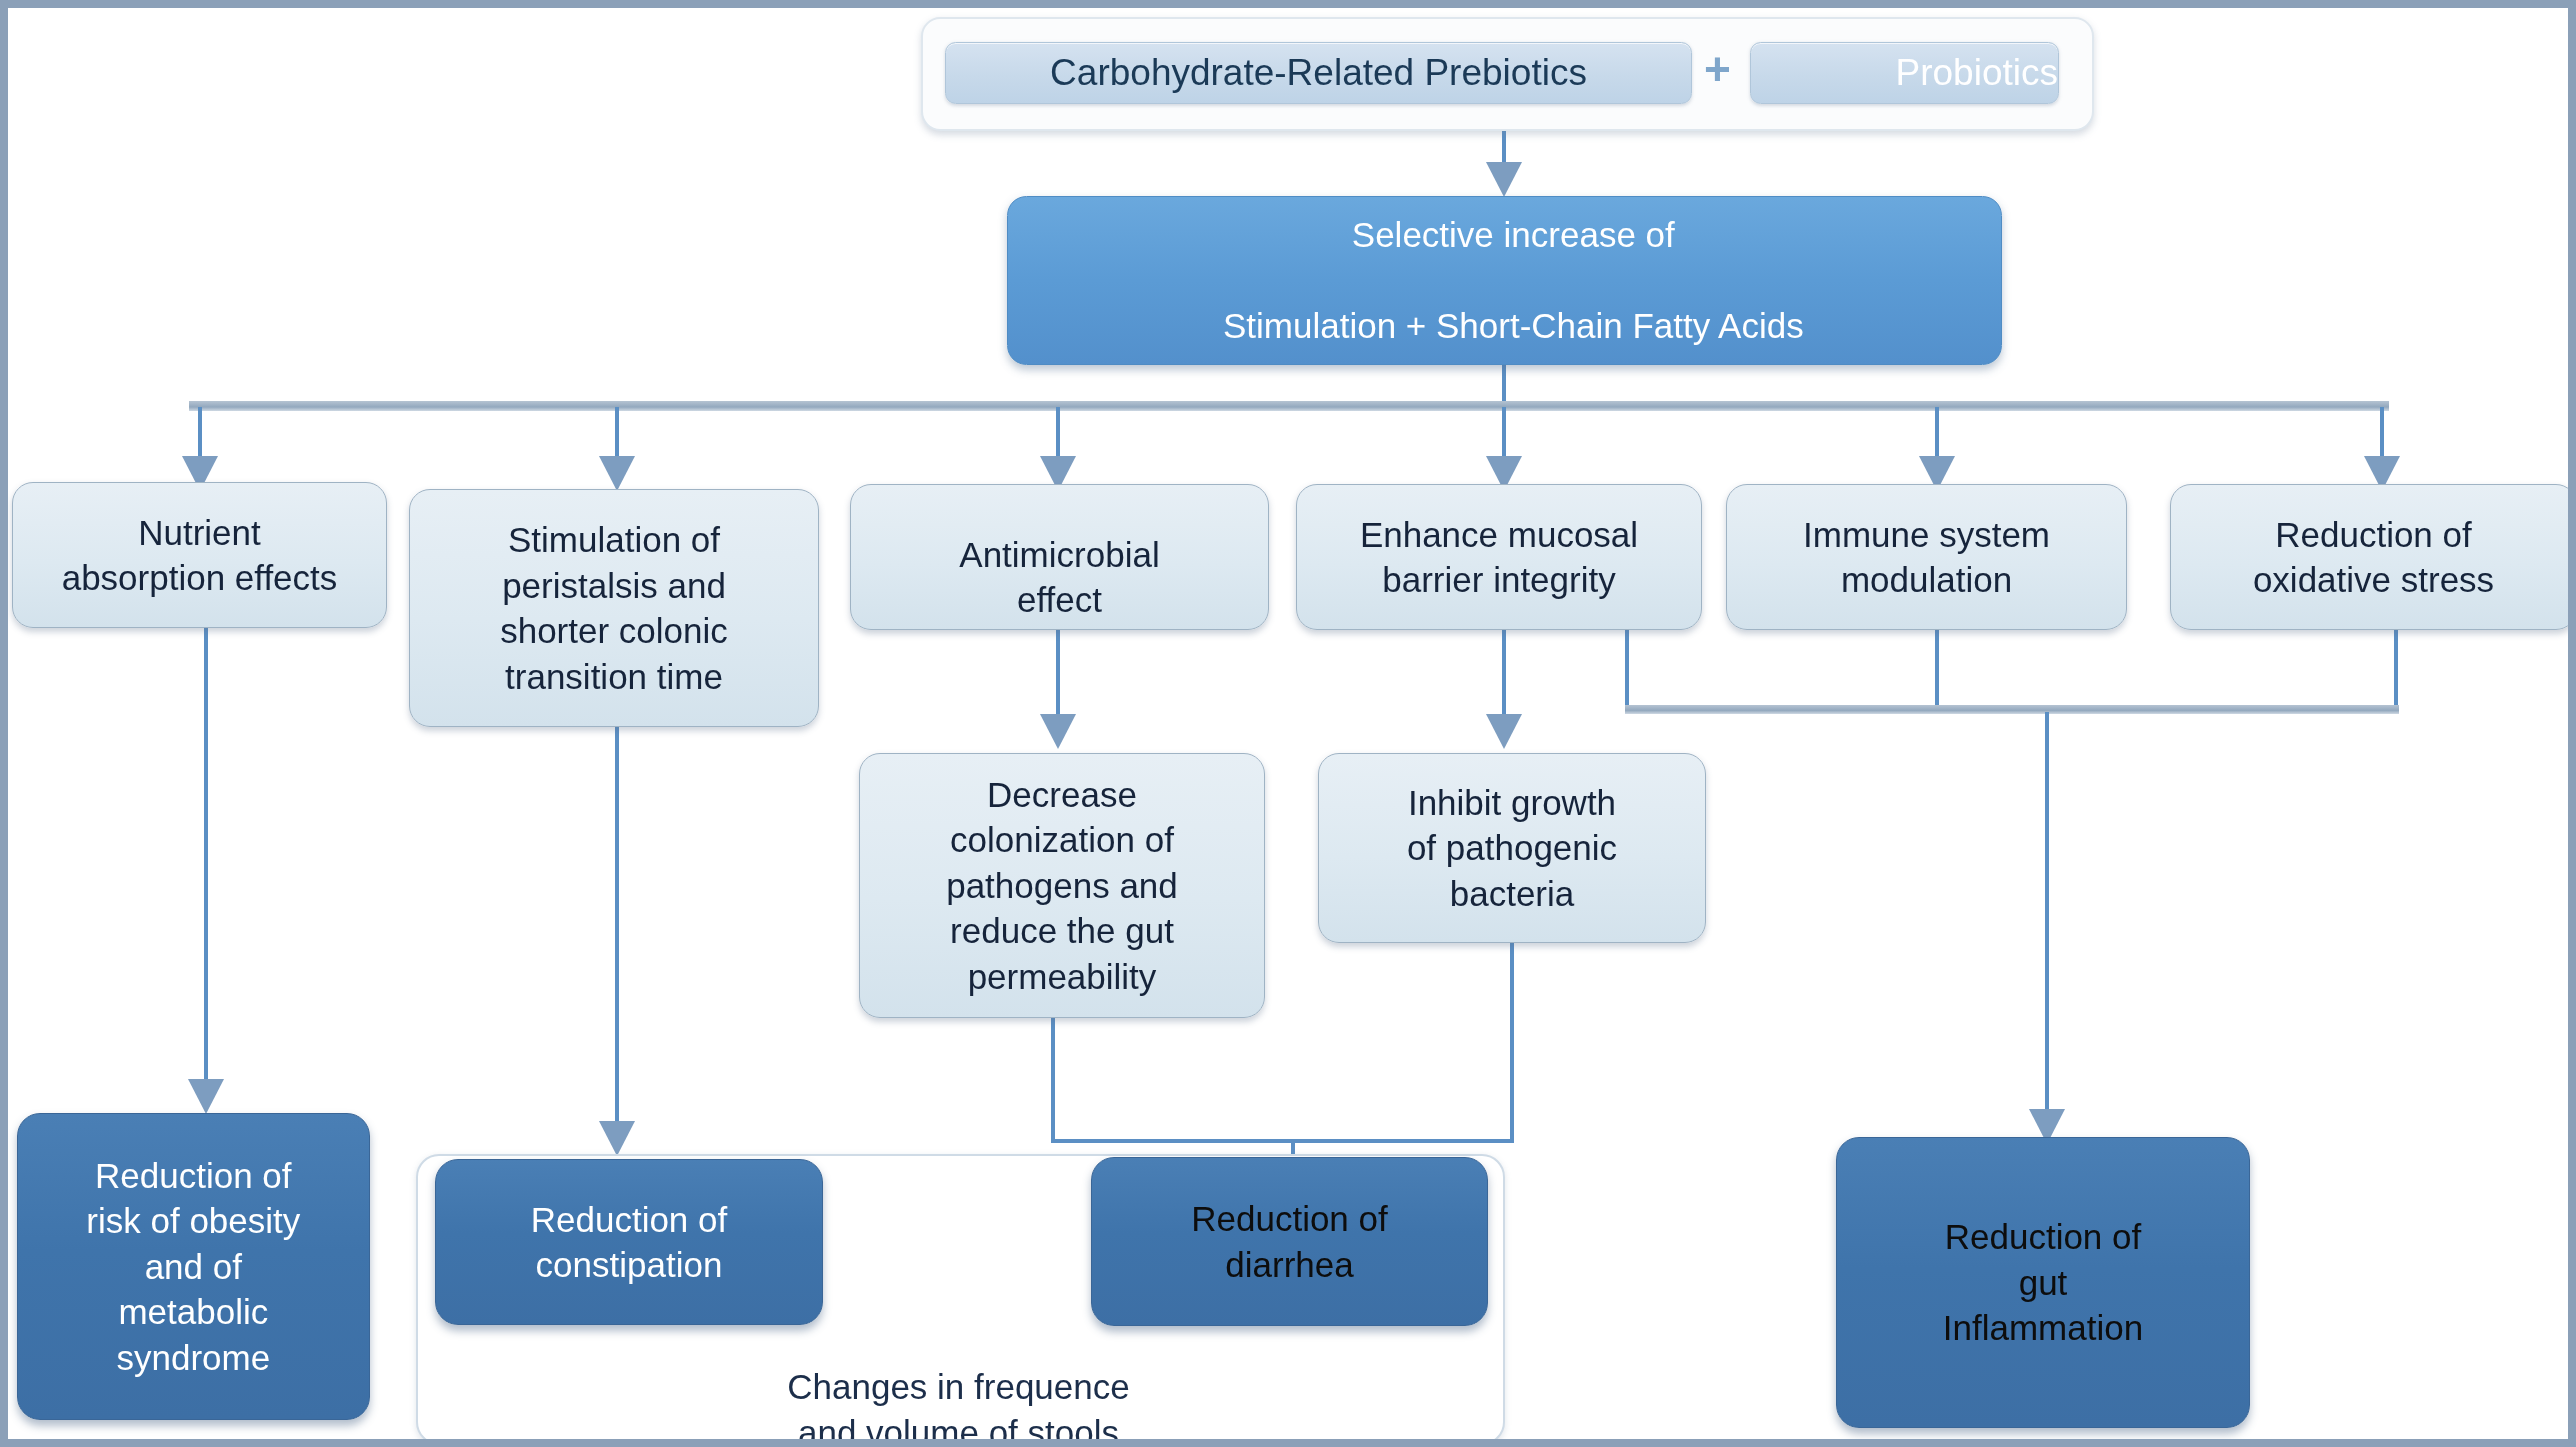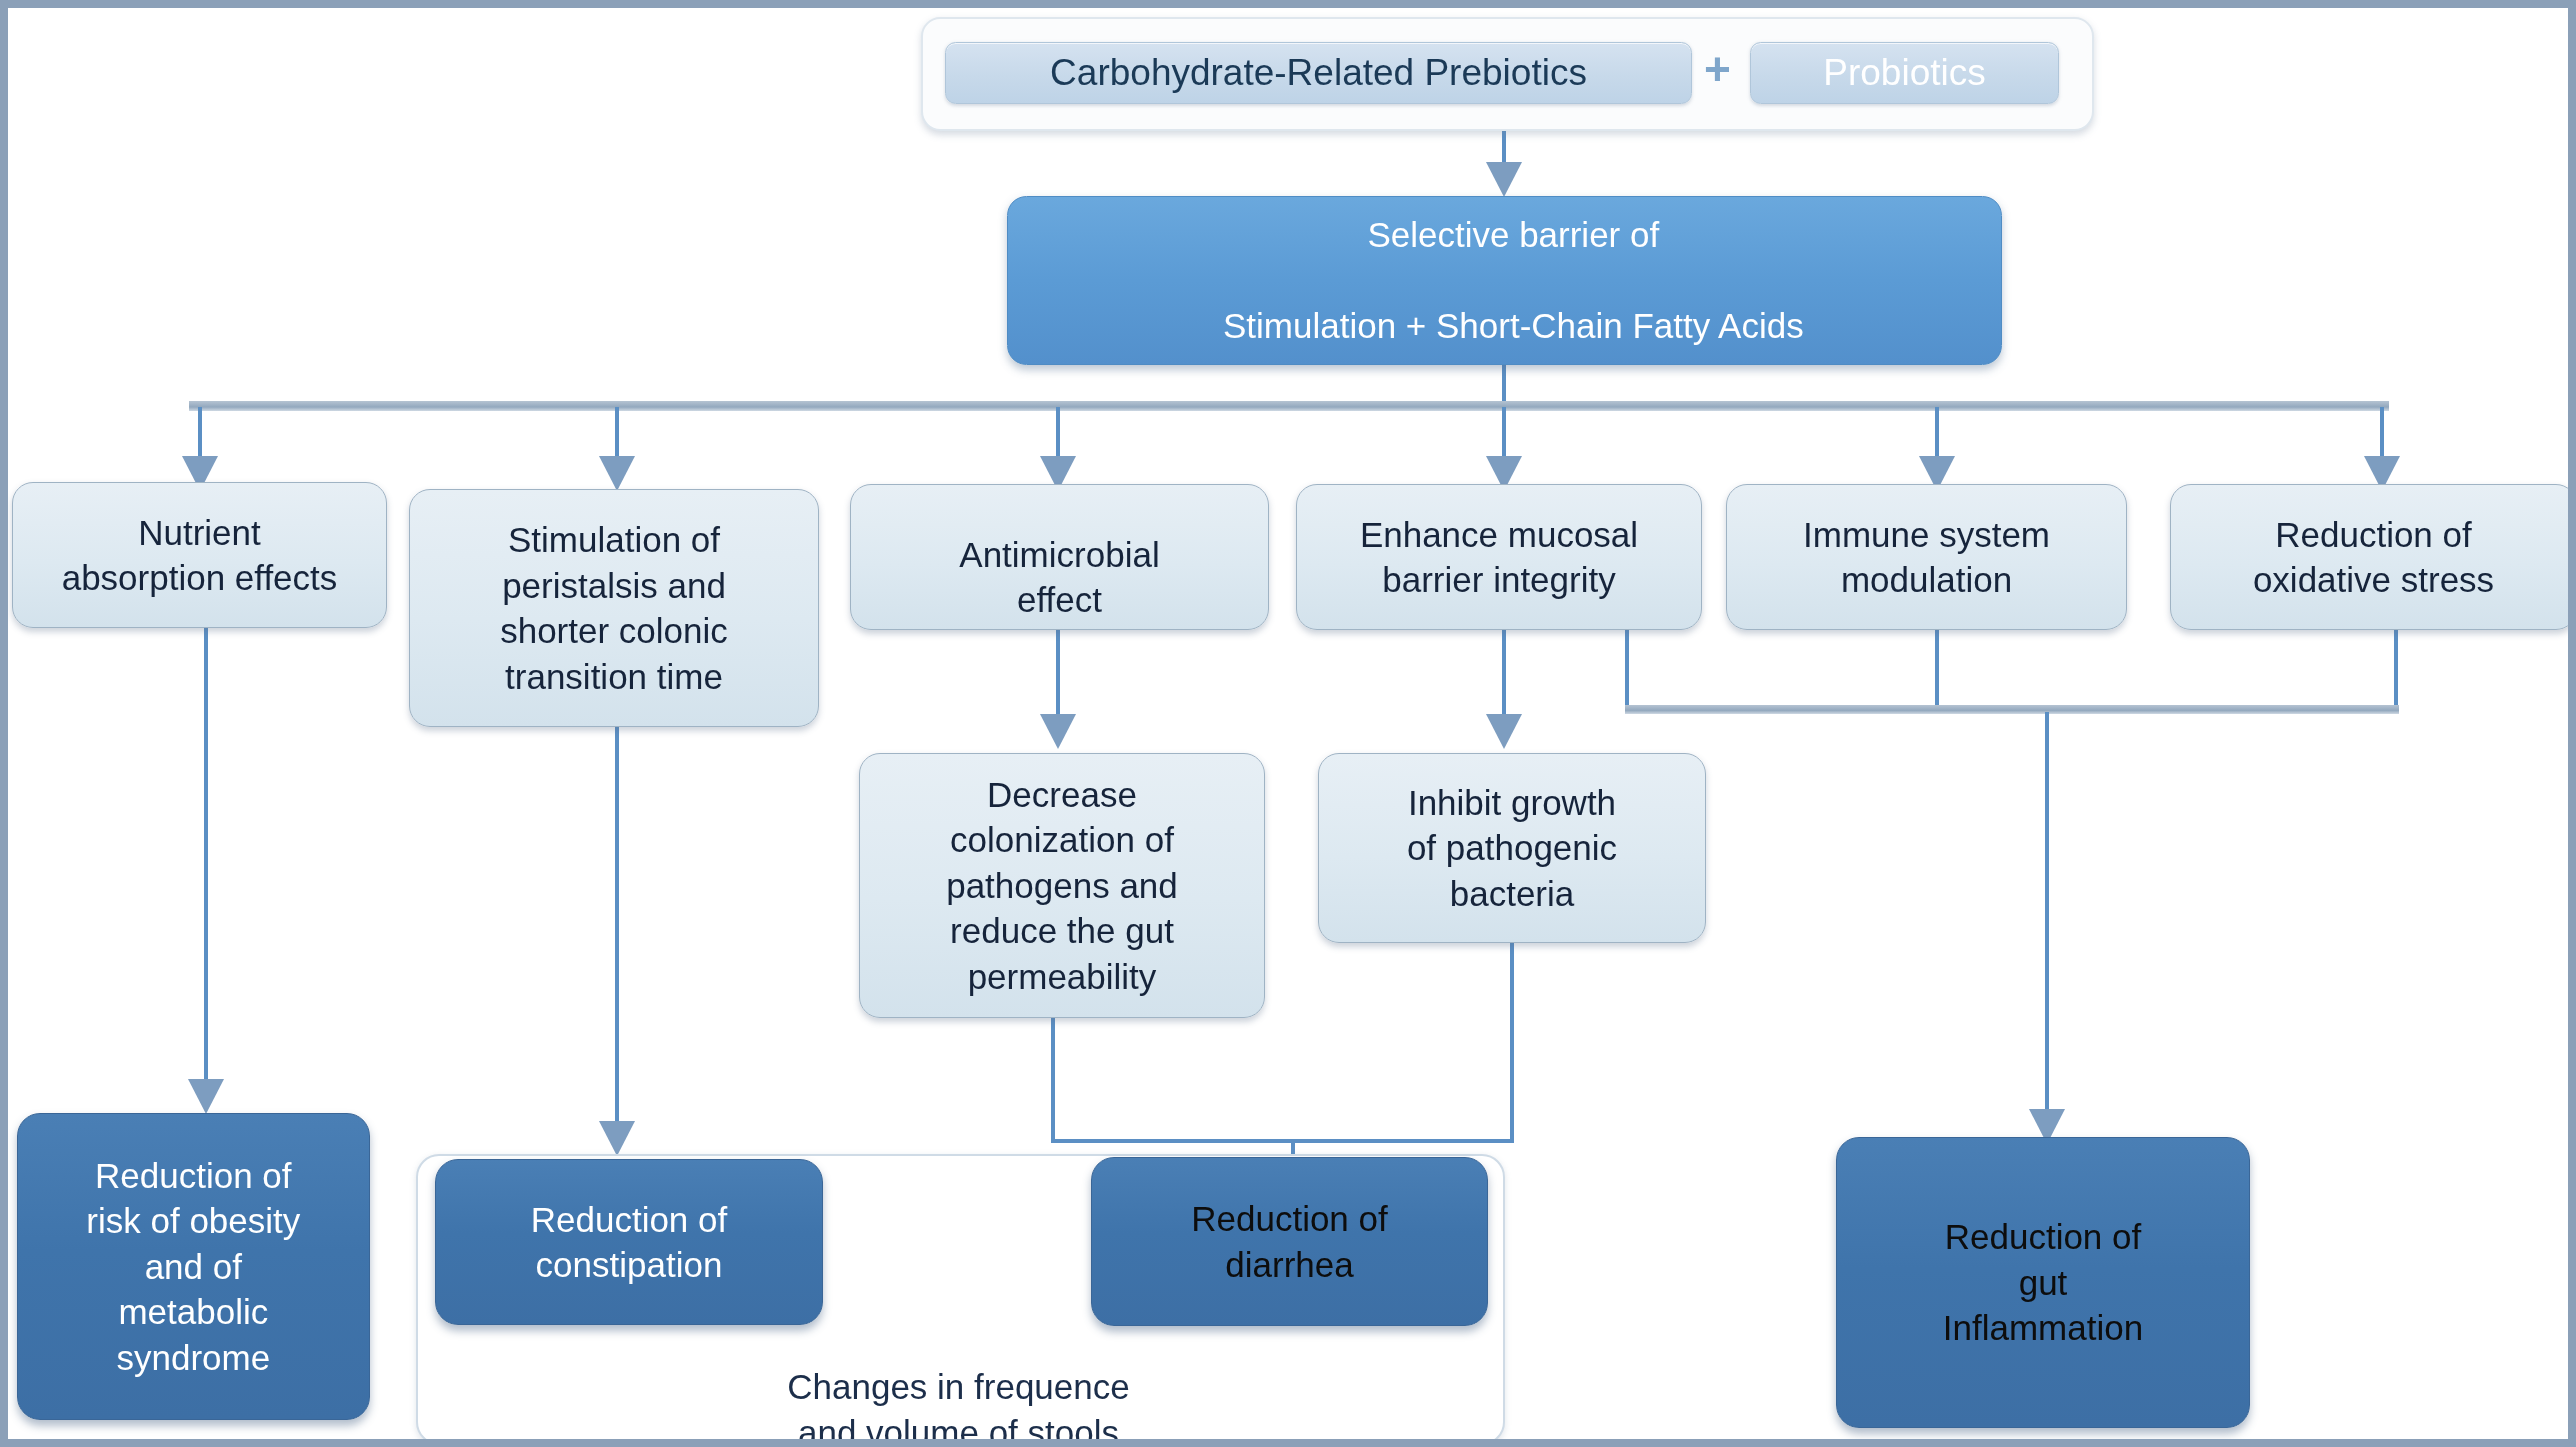--- a/index.html
+++ b/index.html
@@ -71,21 +71,21 @@
     display:flex;align-items:center;justify-content:center;
     box-sizing:border-box;
     border-radius:10.6px;
     background:linear-gradient(180deg,#d5e2f0 0%,#c7d9ea 55%,#bed3e7 100%);
     border:0.9px solid #b0c6da;
     box-shadow:inset 0 0.9px 0 rgba(255,255,255,.7),0 1.8px 3.5px rgba(110,130,155,.28);
     font-size:37px;
     z-index:6;
   }
   .chip.ink{color:#1b3a57;}
-  .chip.white{color:#ffffff;}
+  .chip.white{color:#ffffff;justify-content:flex-end;}
 
   .plus{
     position:absolute;
     z-index:7;
     color:#7fa6cb;
     font-size:46px;
     font-weight:bold;
     line-height:1;
   }
 
@@ -135,21 +135,21 @@
 
   <div class="chip white" style="left:1742px;top:34px;width:309px;height:62px;">
     <span>Probiotics</span>
   </div>
 
   <div class="vline" style="left:1494px;top:119px;width:4.4px;height:41px;"></div>
   <div class="arrow" style="left:1478px;top:154px;"></div>
 
   <div class="node midblue" style="left:999px;top:188px;width:995px;height:169px;">
     <span>
-      <span>Selective barrier of</span><br>
+      <span>Selective increase of</span><br>
       <span>Stimulation + Short-Chain Fatty Acids</span>
     </span>
   </div>
 
   <div class="vline" style="left:1494px;top:357px;width:4.4px;height:40px;"></div>
 
   <div class="busline" style="left:181px;top:393px;width:2200px;height:9.7px;"></div>
 
   <div class="vline" style="left:190px;top:399px;height:55px;"></div>
   <div class="arrow" style="left:174px;top:448px;"></div>

